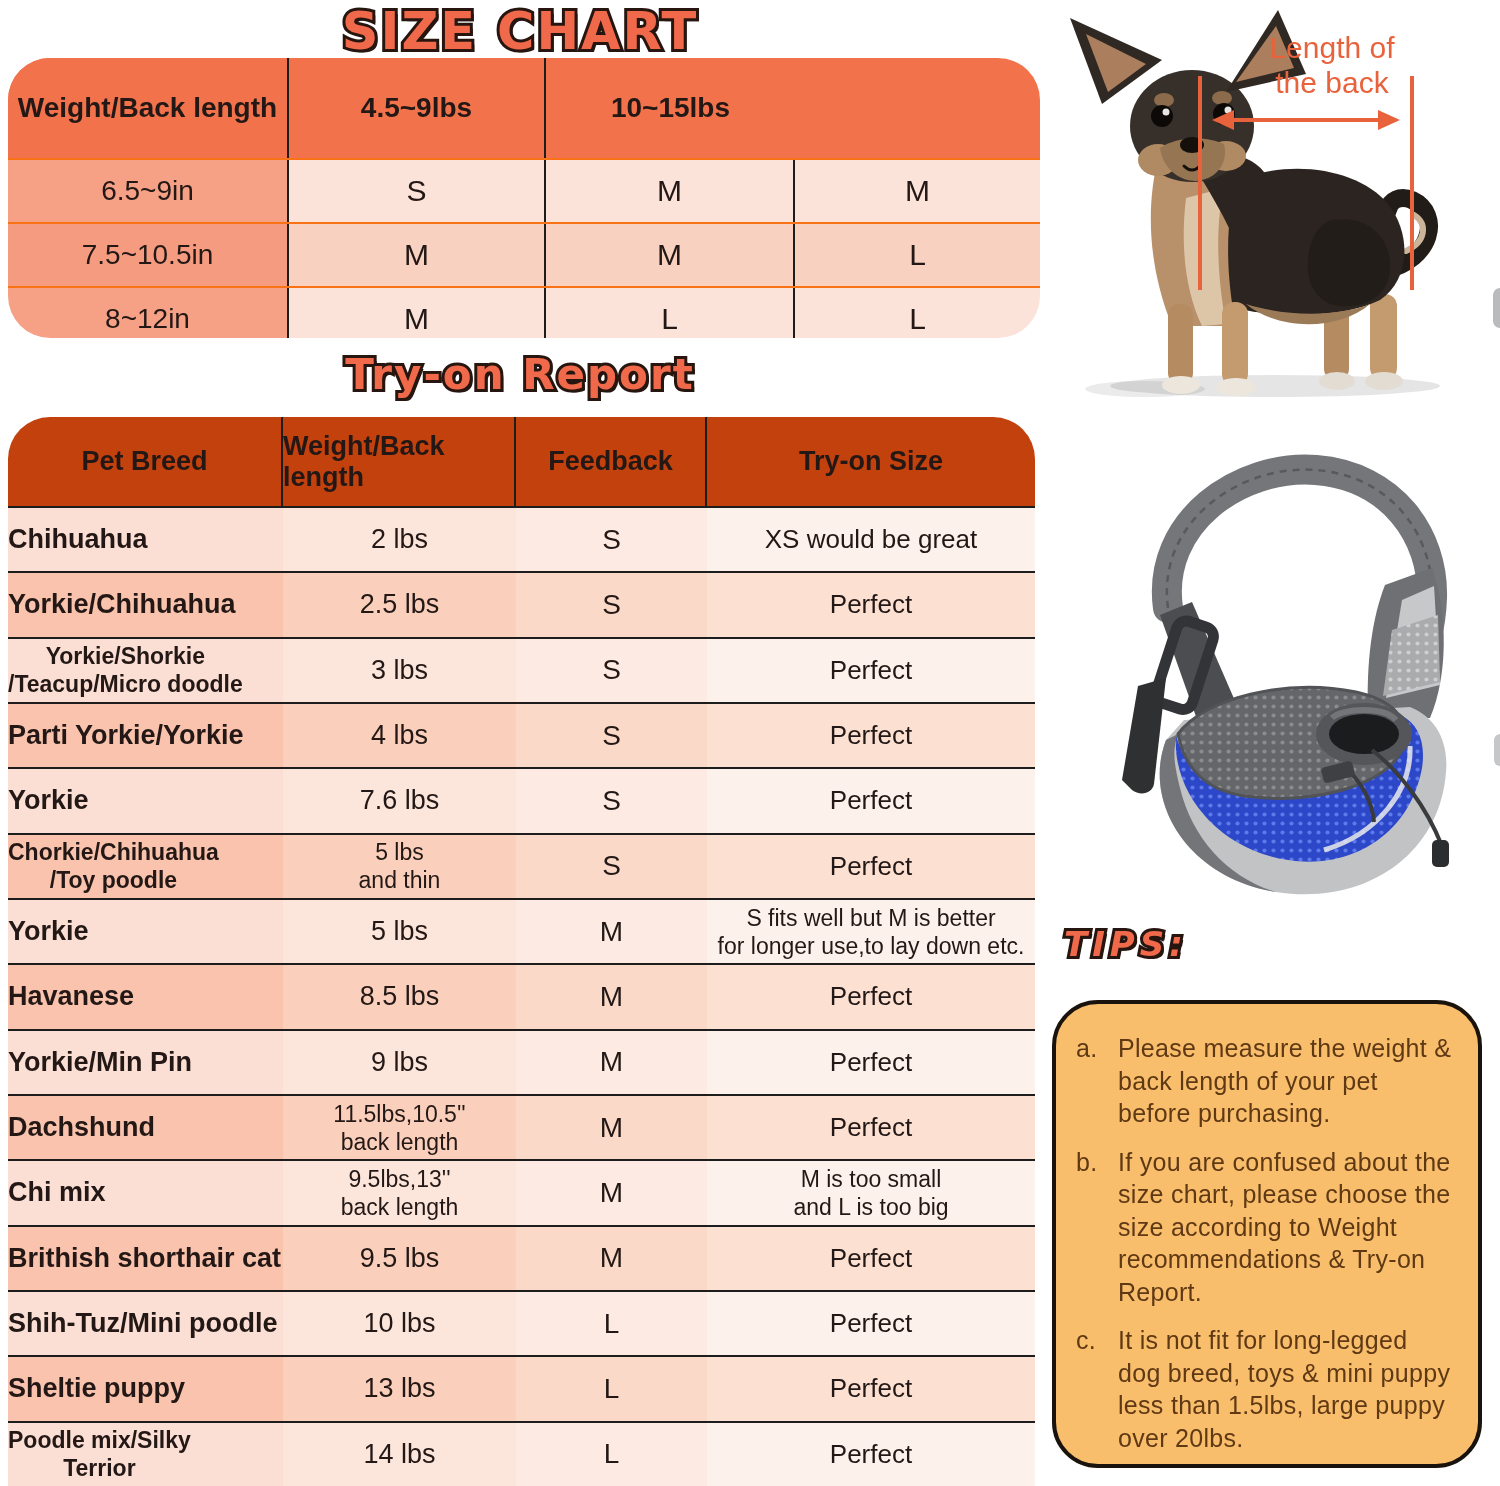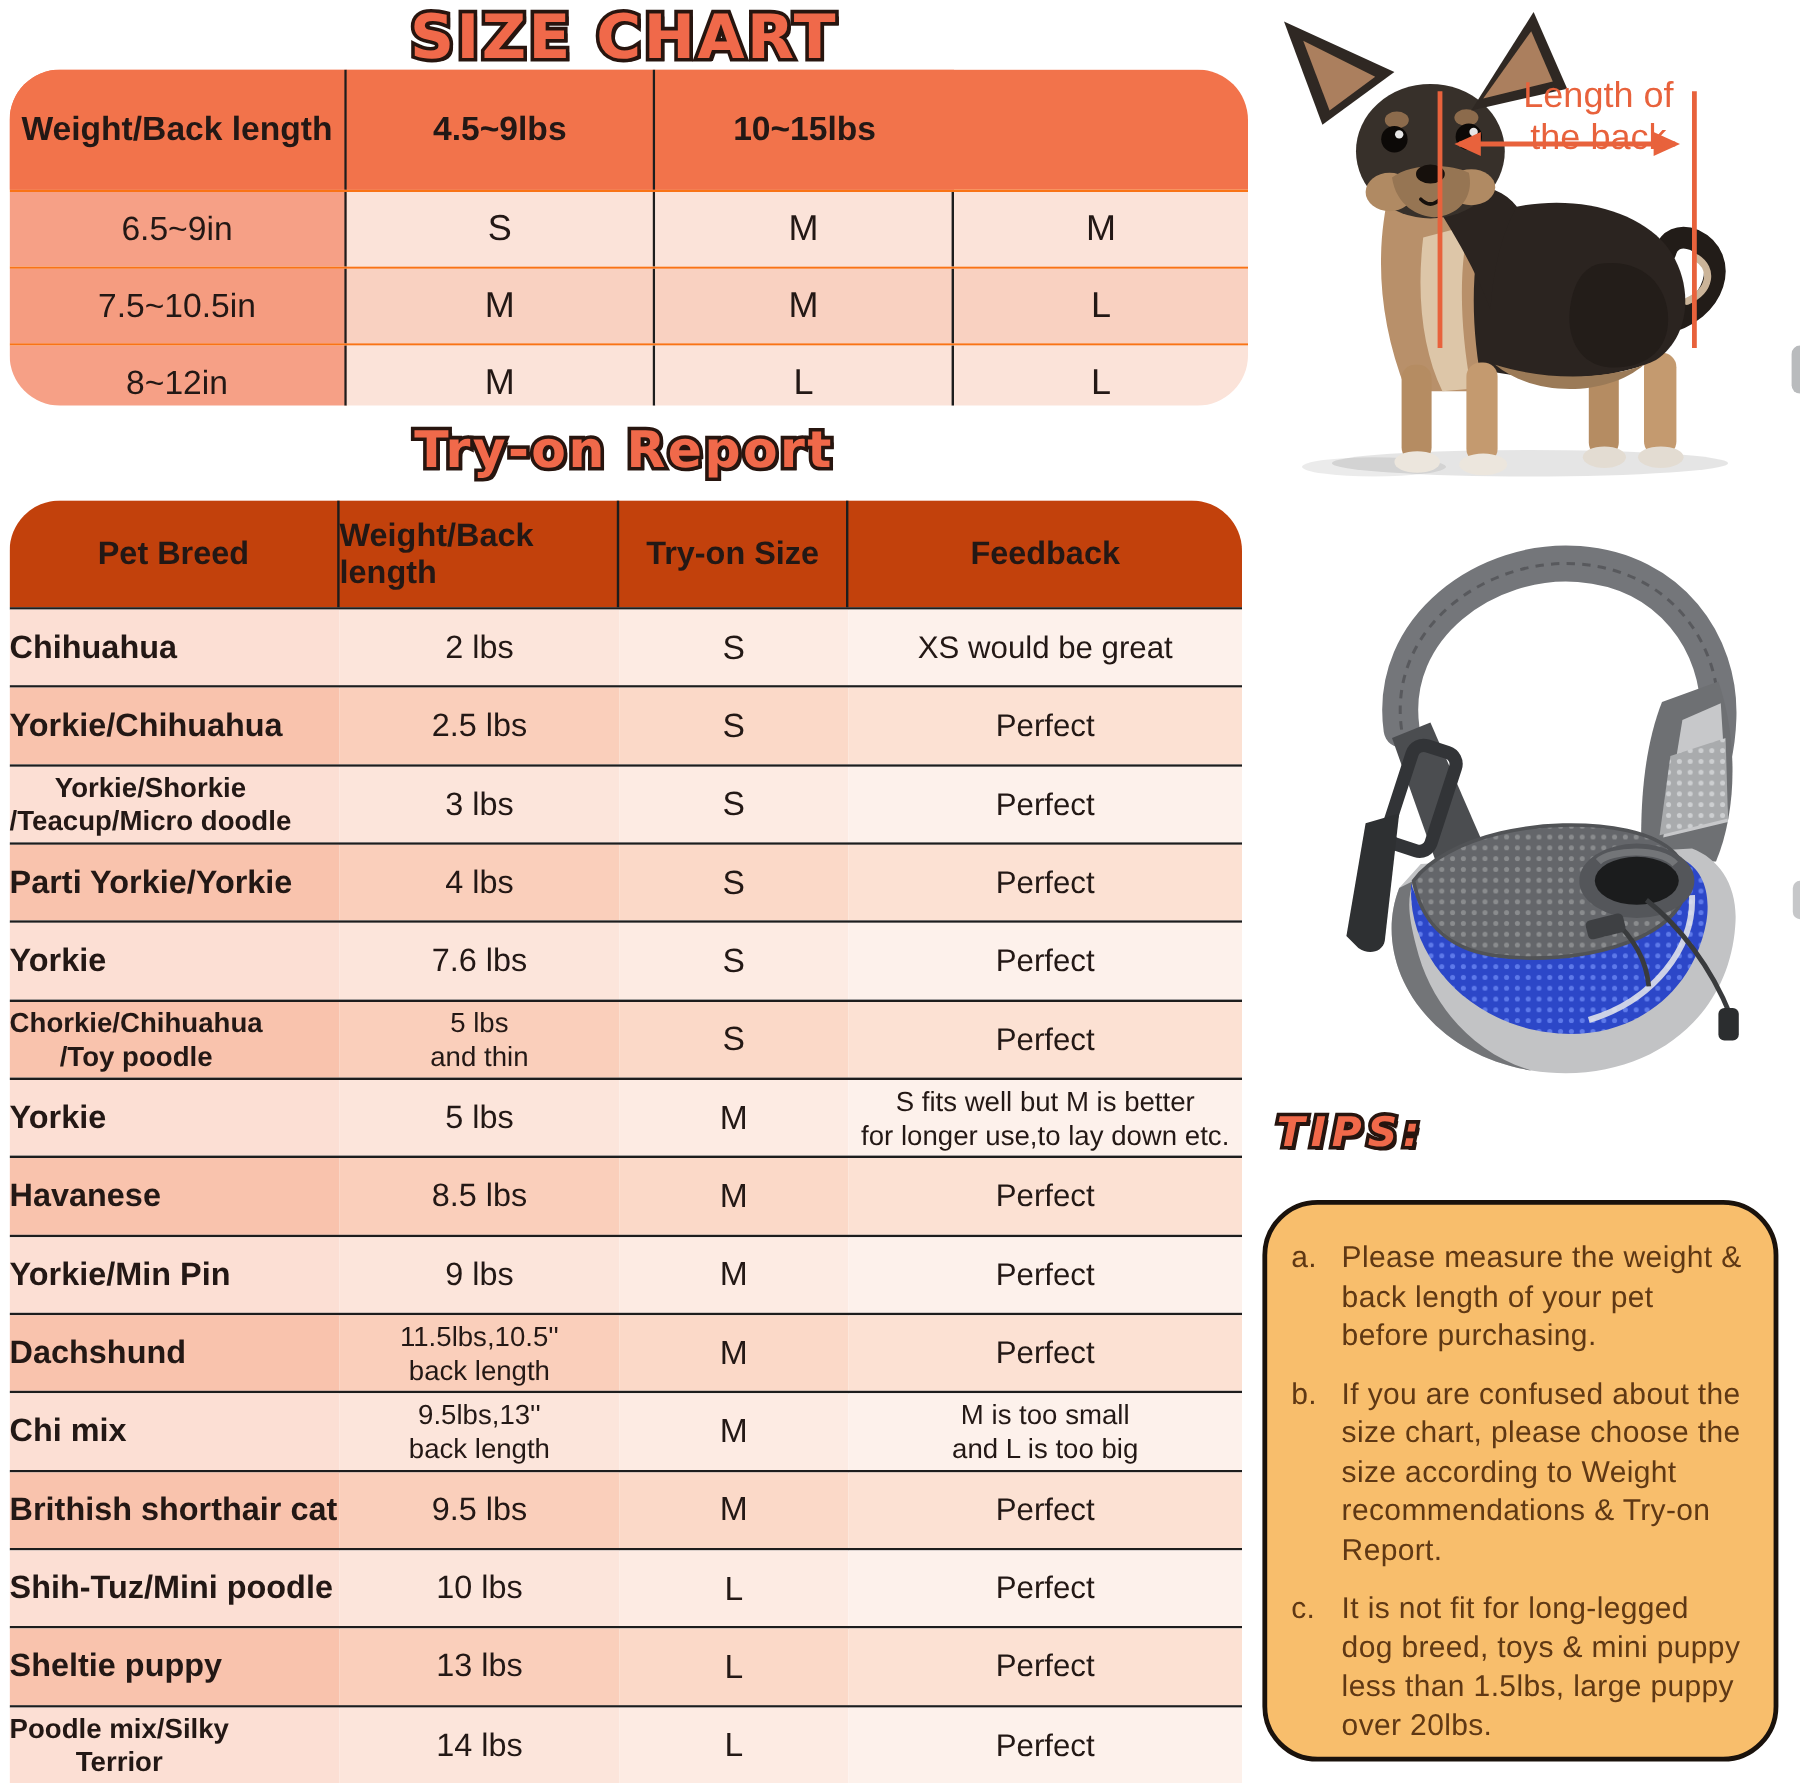--- a/index.html
+++ b/index.html
@@ -48,21 +48,21 @@
   .tr-cell.multi{font-size:23px;line-height:1.22;}
   .tr-row .col-breed{background:#fcdfd4}.tr-row .col-weight{background:#fce5db}
   .tr-row .col-size{background:#fdebe3}.tr-row .col-feedback{background:#fdf1eb}
   .tr-row.alt .col-breed{background:#f9c3ad}.tr-row.alt .col-weight{background:#facfbb}
   .tr-row.alt .col-size{background:#fbd9c8}.tr-row.alt .col-feedback{background:#fce1d3}
 
   
   .dog-wrap{position:absolute;left:1040px;top:8px;width:420px;height:390px;}
   .bag-wrap{position:absolute;left:1080px;top:450px;width:400px;height:460px;}
   .back-label{position:absolute;left:1250px;top:30px;width:164px;text-align:center;
-      color:#e8623c;font-size:30px;line-height:1.18;margin-top:32px;}
+      color:#e8623c;font-size:30px;line-height:1.18;}
 
   
   .tips-box{position:absolute;left:1052px;top:1000px;width:430px;height:468px;
       background:#f8be6c;border:4px solid #1a120c;border-radius:46px;box-sizing:border-box;
       padding:28px 22px 16px 20px;}
   .tip-item{display:flex;gap:8px;margin-bottom:16px;color:#5f3814;font-size:25px;
       line-height:1.3;letter-spacing:0.3px;}
   .tip-label{width:34px;flex:none;}
   .tip-text{flex:1;}
 
@@ -106,22 +106,22 @@
         </div>
       </div>
   </div>
 
   <div class="bubble-title tryon-title">Try-on Report</div>
 
   <div class="tryon-table">
     <div class="tr-header">
       <div class="tr-hcell">Pet Breed</div>
       <div class="tr-hcell">Weight/Back length</div>
+      <div class="tr-hcell">Feedback</div>
       <div class="tr-hcell">Try-on Size</div>
-      <div class="tr-hcell">Feedback</div>
     </div>
     <div class="tryon-body">
         <div class="tr-row">
           <div class="tr-cell col-breed">Chihuahua</div>
           <div class="tr-cell col-weight">2 lbs</div>
           <div class="tr-cell col-size">S</div>
           <div class="tr-cell col-feedback">XS would be great</div>
         </div>
         <div class="tr-row alt">
           <div class="tr-cell col-breed">Yorkie/Chihuahua</div>

